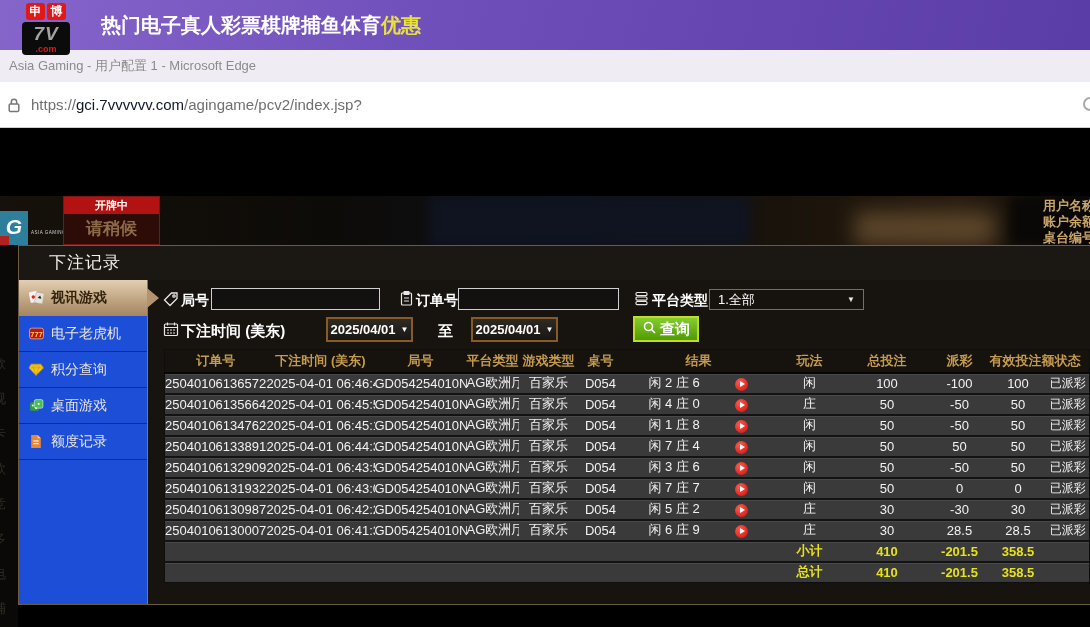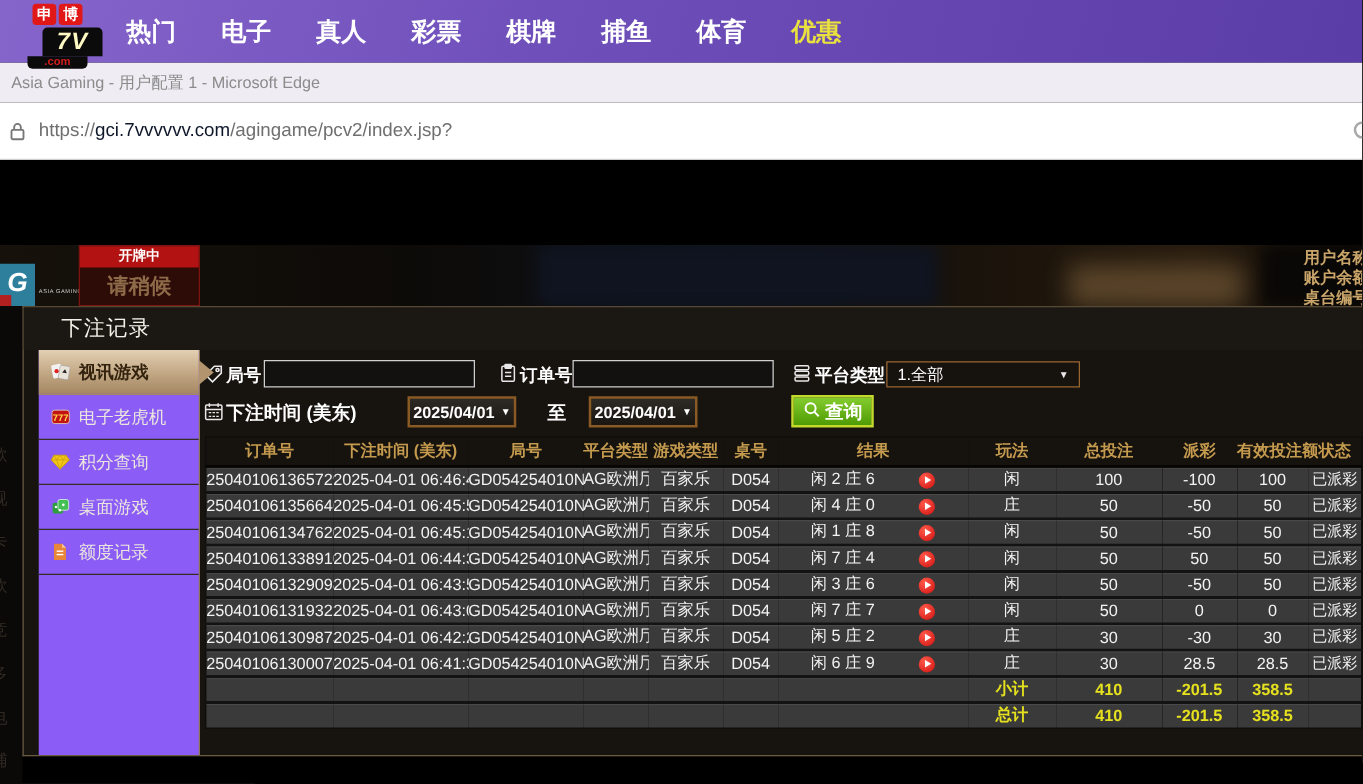--- a/index.html
+++ b/index.html
@@ -7,26 +7,26 @@
   #screen { position:relative; width:1090px; height:627px; overflow:hidden; background:#000; }
   #screen > div { position:absolute; }
 
   
   .topnav { left:0; top:0; width:1090px; height:50px;
     background:linear-gradient(105deg,#8665cb 0%,#6f4fba 40%,#5b3da7 100%); z-index:5; }
   .logo { position:absolute; left:22px; top:3px; width:50px; height:50px; }
   .logo .badge { position:absolute; width:19px; height:17px; background:#e11818; border-radius:3px;
     color:#fff; font-weight:bold; font-size:12px; text-align:center; line-height:17px; }
   .logo .b1 { left:4px; top:0; } .logo .b2 { left:25px; top:0; }
-  .logo .main { position:absolute; left:12px; top:19px; width:48px; height:23px; background:#0b0b0b;
-    border-radius:4px 4px 0 0; color:#fef9c3; font-weight:900; font-style:italic; font-size:19px;
+  .logo .main { position:absolute; left:0; top:19px; width:48px; height:23px; background:#0b0b0b;
+    border-radius:4px 4px 0 0; color:#a3a3a3; font-weight:900; font-style:italic; font-size:19px;
     text-align:center; line-height:23px; letter-spacing:1px; }
   .logo .suffix { position:absolute; left:0; top:42px; width:48px; height:10px; background:#0b0b0b;
     color:#d41d1d; font-weight:bold; font-size:9px; text-align:center; line-height:9px; border-radius:0 0 4px 4px; }
-  .main-nav { position:absolute; left:101px; top:0; height:50px; display:flex; align-items:center; gap:36px; }
+  .main-nav { position:absolute; left:101px; top:0; height:50px; display:flex; align-items:center; }
   .nav-item { color:#ffffff; font-size:20px; font-weight:bold; cursor:pointer; white-space:nowrap; }
   .nav-item.hl { color:#e9e13e; }
 
   
   .titlebar { left:0; top:50px; width:1090px; height:32px; background:#efedf3; z-index:4;
     color:#8b8b8b; font-size:13px; line-height:32px; padding-left:9px; }
 
   
   .urlbar { left:0; top:82px; width:1090px; height:46px; background:#ffffff; border-bottom:1px solid #cfcfcf; z-index:4; }
   .lock { position:absolute; left:7px; top:15px; }
@@ -55,21 +55,21 @@
 
   
   .leftstrip { left:0; top:245px; width:18px; height:382px; background:#0b0908; overflow:hidden; }
   .leftstrip span { position:absolute; left:-7px; color:#574c3d; font-size:13px; opacity:.5; }
 
   
   .panel { left:18px; top:245px; width:1072px; height:360px; background:#17130f;
     border:1px solid #6b5b42; border-right:none; z-index:6; }
   .panel-title { height:34px; line-height:34px; padding-left:30px; color:#f4f1ea; font-size:17px; letter-spacing:1px; background:#1b1712; }
 
-  .sidebar { position:absolute; left:12px; top:34px; bottom:0; width:129px; background:#8b5cf6; border-right:1px solid #8d7555; z-index:3; }
+  .sidebar { position:absolute; left:0; top:34px; bottom:0; width:129px; background:#1d4ed8; border-right:1px solid #8d7555; z-index:3; }
   .side-item { height:36px; display:flex; align-items:center; gap:7px; padding-left:9px; font-size:14px;
     color:#eae6de; border-bottom:1px solid #352e25; position:relative; cursor:pointer; white-space:nowrap; }
   .side-item .side-ic { width:16px; display:inline-flex; justify-content:center; }
   .side-item.active { background:linear-gradient(180deg,#e2cfb2 0%,#c7ad8b 45%,#a58762 100%);
     color:#33230e; font-weight:bold; border-bottom-color:#a58762; }
   .side-item.active::after { content:""; position:absolute; right:-12px; top:50%; margin-top:-10px;
     border-left:12px solid #b2946f; border-top:10px solid transparent; border-bottom:10px solid transparent; }
 
   .content { position:absolute; left:130px; top:34px; right:0; bottom:0; }
   .content .abs { position:absolute; }

